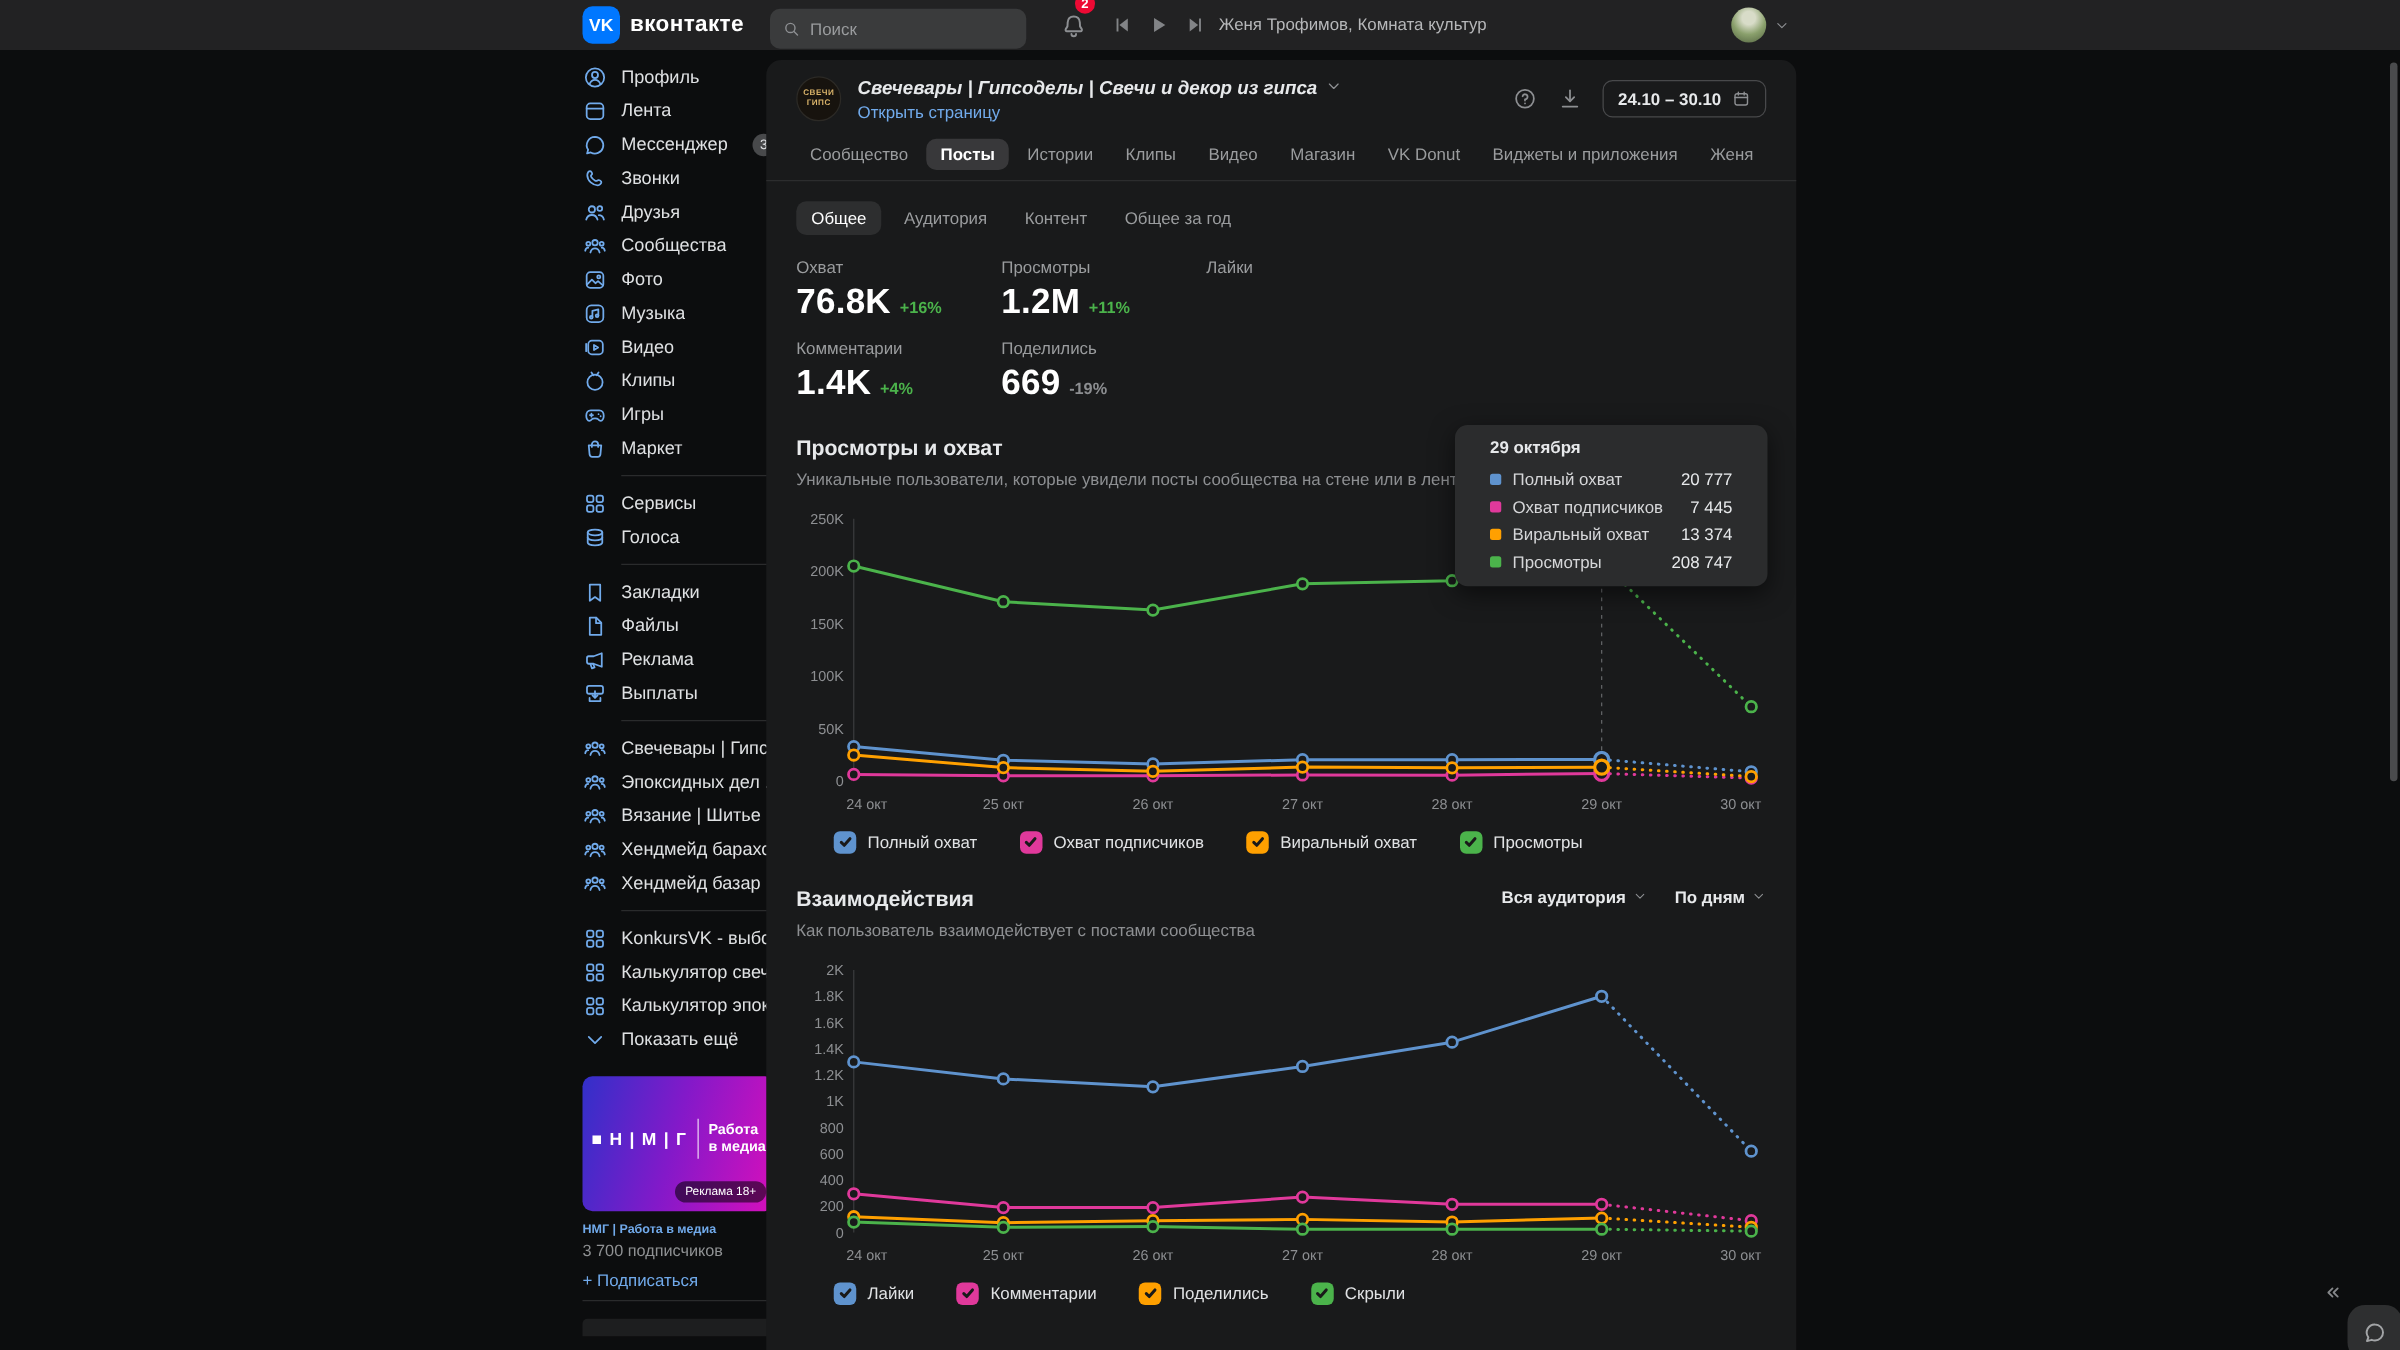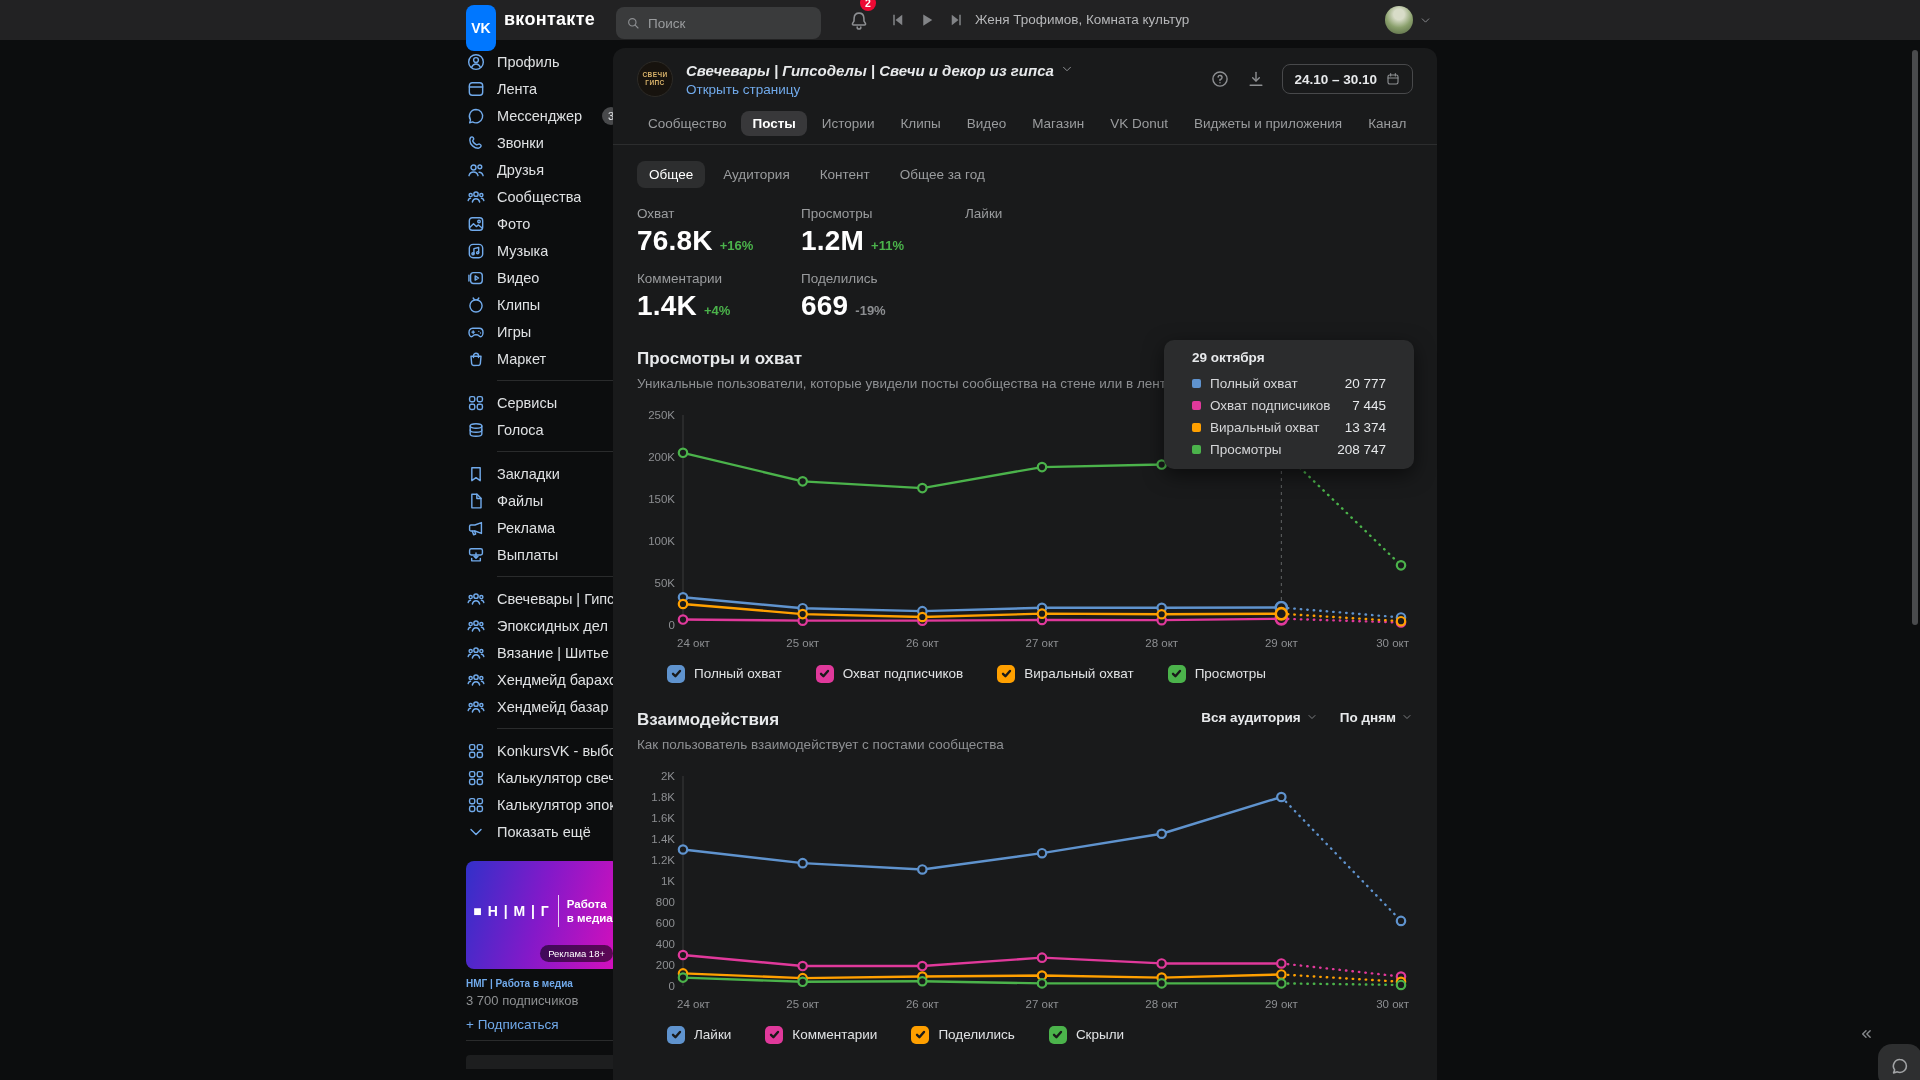--- a/index.html
+++ b/index.html
@@ -4,21 +4,21 @@
 <style>
   * { margin:0; padding:0; box-sizing:border-box; }
   html,body { width:1920px; height:1080px; overflow:hidden; background:#0c0d0e;
               font-family:"Liberation Sans", sans-serif; color:#e4e6e8; }
   svg { display:block; }
   .icon { stroke:#71aaeb; fill:none; stroke-width:1.7; stroke-linecap:round; stroke-linejoin:round; }
   .icon-gray { stroke:#8d8f92; fill:none; stroke-width:1.7; stroke-linecap:round; stroke-linejoin:round; }
 
   
   .topbar { position:absolute; left:0; top:0; width:1920px; height:40px; background:#222223; z-index:20; }
-  .vk-logo-badge { position:absolute; left:466px; top:5px; width:30px; height:46px; border-radius:8px;
+  .vk-logo-badge { position:absolute; left:466px; top:5px; width:30px; height:30px; border-radius:8px;
                    background:#0077ff; color:#fff; font-weight:bold; font-size:14px;
                    display:flex; align-items:center; justify-content:center; }
   .vk-logo-text { position:absolute; left:504px; top:9px; font-size:18px; font-weight:bold; letter-spacing:.3px; color:#fff; }
   .search { position:absolute; left:616px; top:7px; width:205px; height:26px; background:#3a3b3c;
             border-radius:8px; display:flex; align-items:center; gap:7px; padding:16px 9px; }
   .search svg { width:16px; height:16px; }
   .search input { background:transparent; border:none; outline:none; color:#c9cacc; font-size:13.5px; width:150px;
                   font-family:"Liberation Sans", sans-serif; }
   .search input::placeholder { color:#9a9c9e; }
   .bell { position:absolute; left:848px; top:9px; width:22px; height:22px; }
@@ -515,21 +515,21 @@
 
   <div class="tabs" id="tabs">
       <div class="tab">Сообщество</div>
       <div class="tab active">Посты</div>
       <div class="tab">Истории</div>
       <div class="tab">Клипы</div>
       <div class="tab">Видео</div>
       <div class="tab">Магазин</div>
       <div class="tab">VK Donut</div>
       <div class="tab">Виджеты и приложения</div>
-      <div class="tab">Канал</div>
+      <div class="tab">Женя</div>
     </div>
   <div class="tabs-divider"></div>
   <div class="subtabs" id="subtabs">
       <div class="subtab active">Общее</div>
       <div class="subtab">Аудитория</div>
       <div class="subtab">Контент</div>
       <div class="subtab">Общее за год</div>
     </div>
   <div class="stats" id="stats">
       <div>

